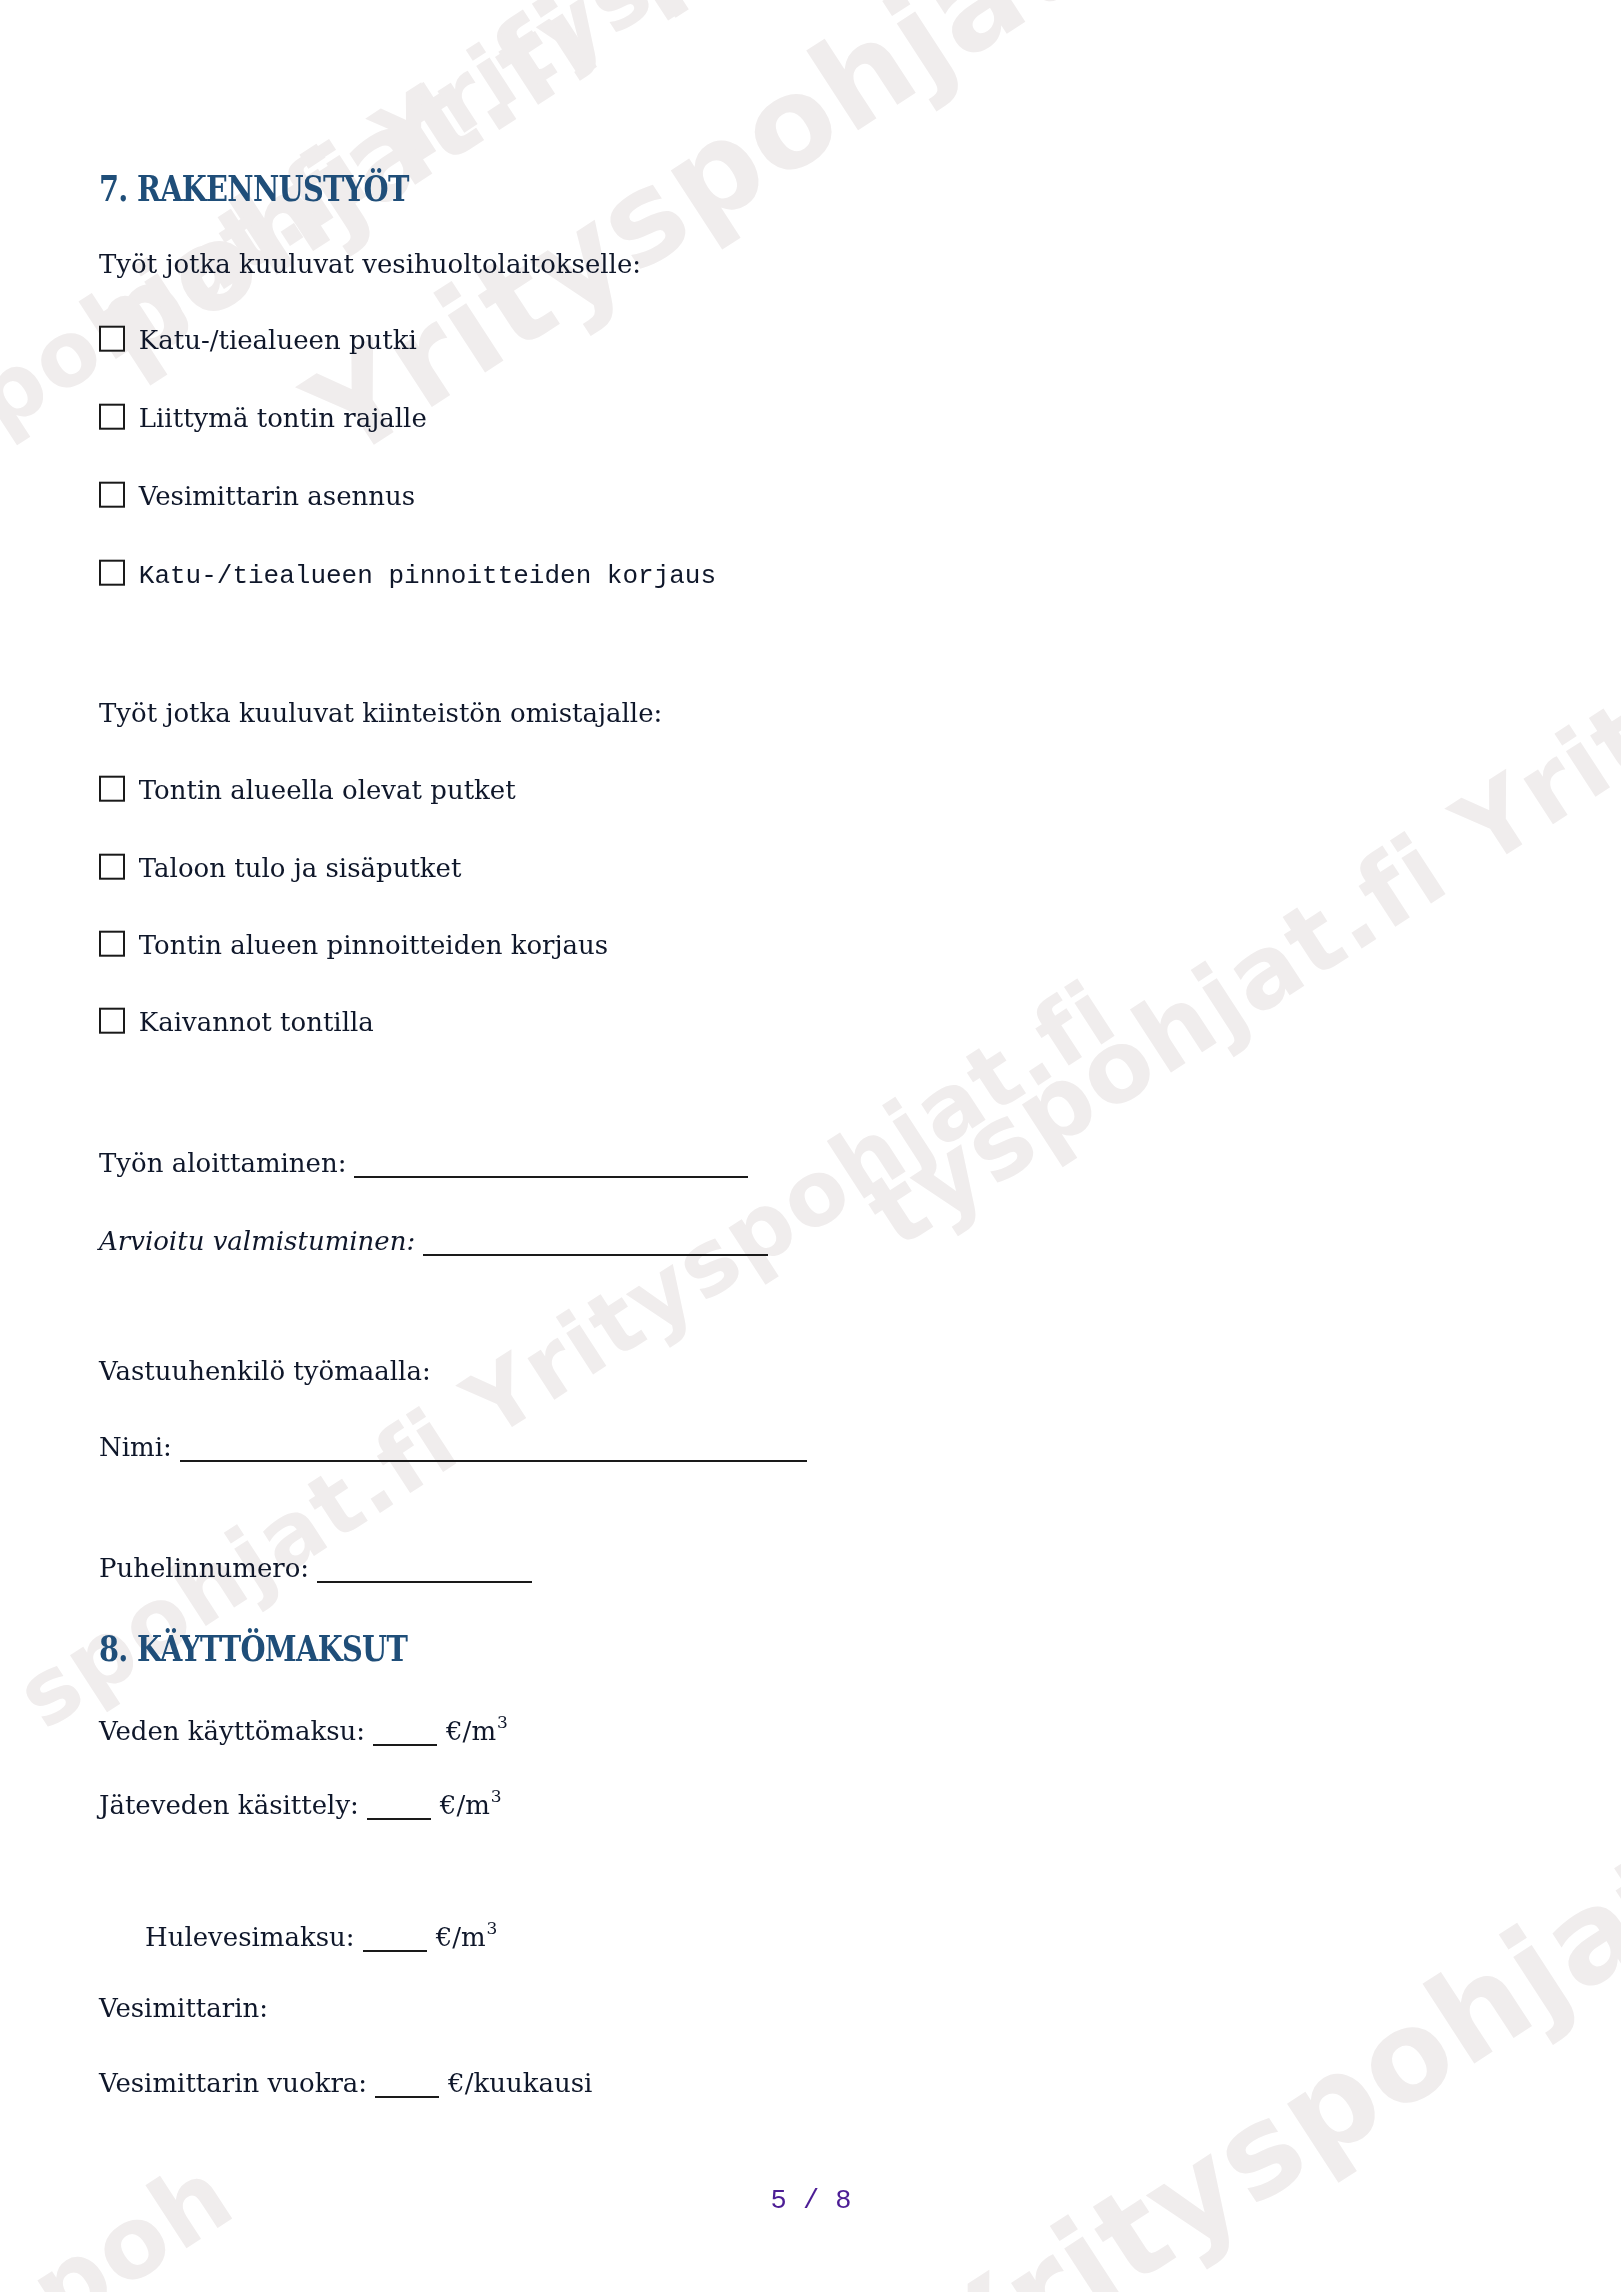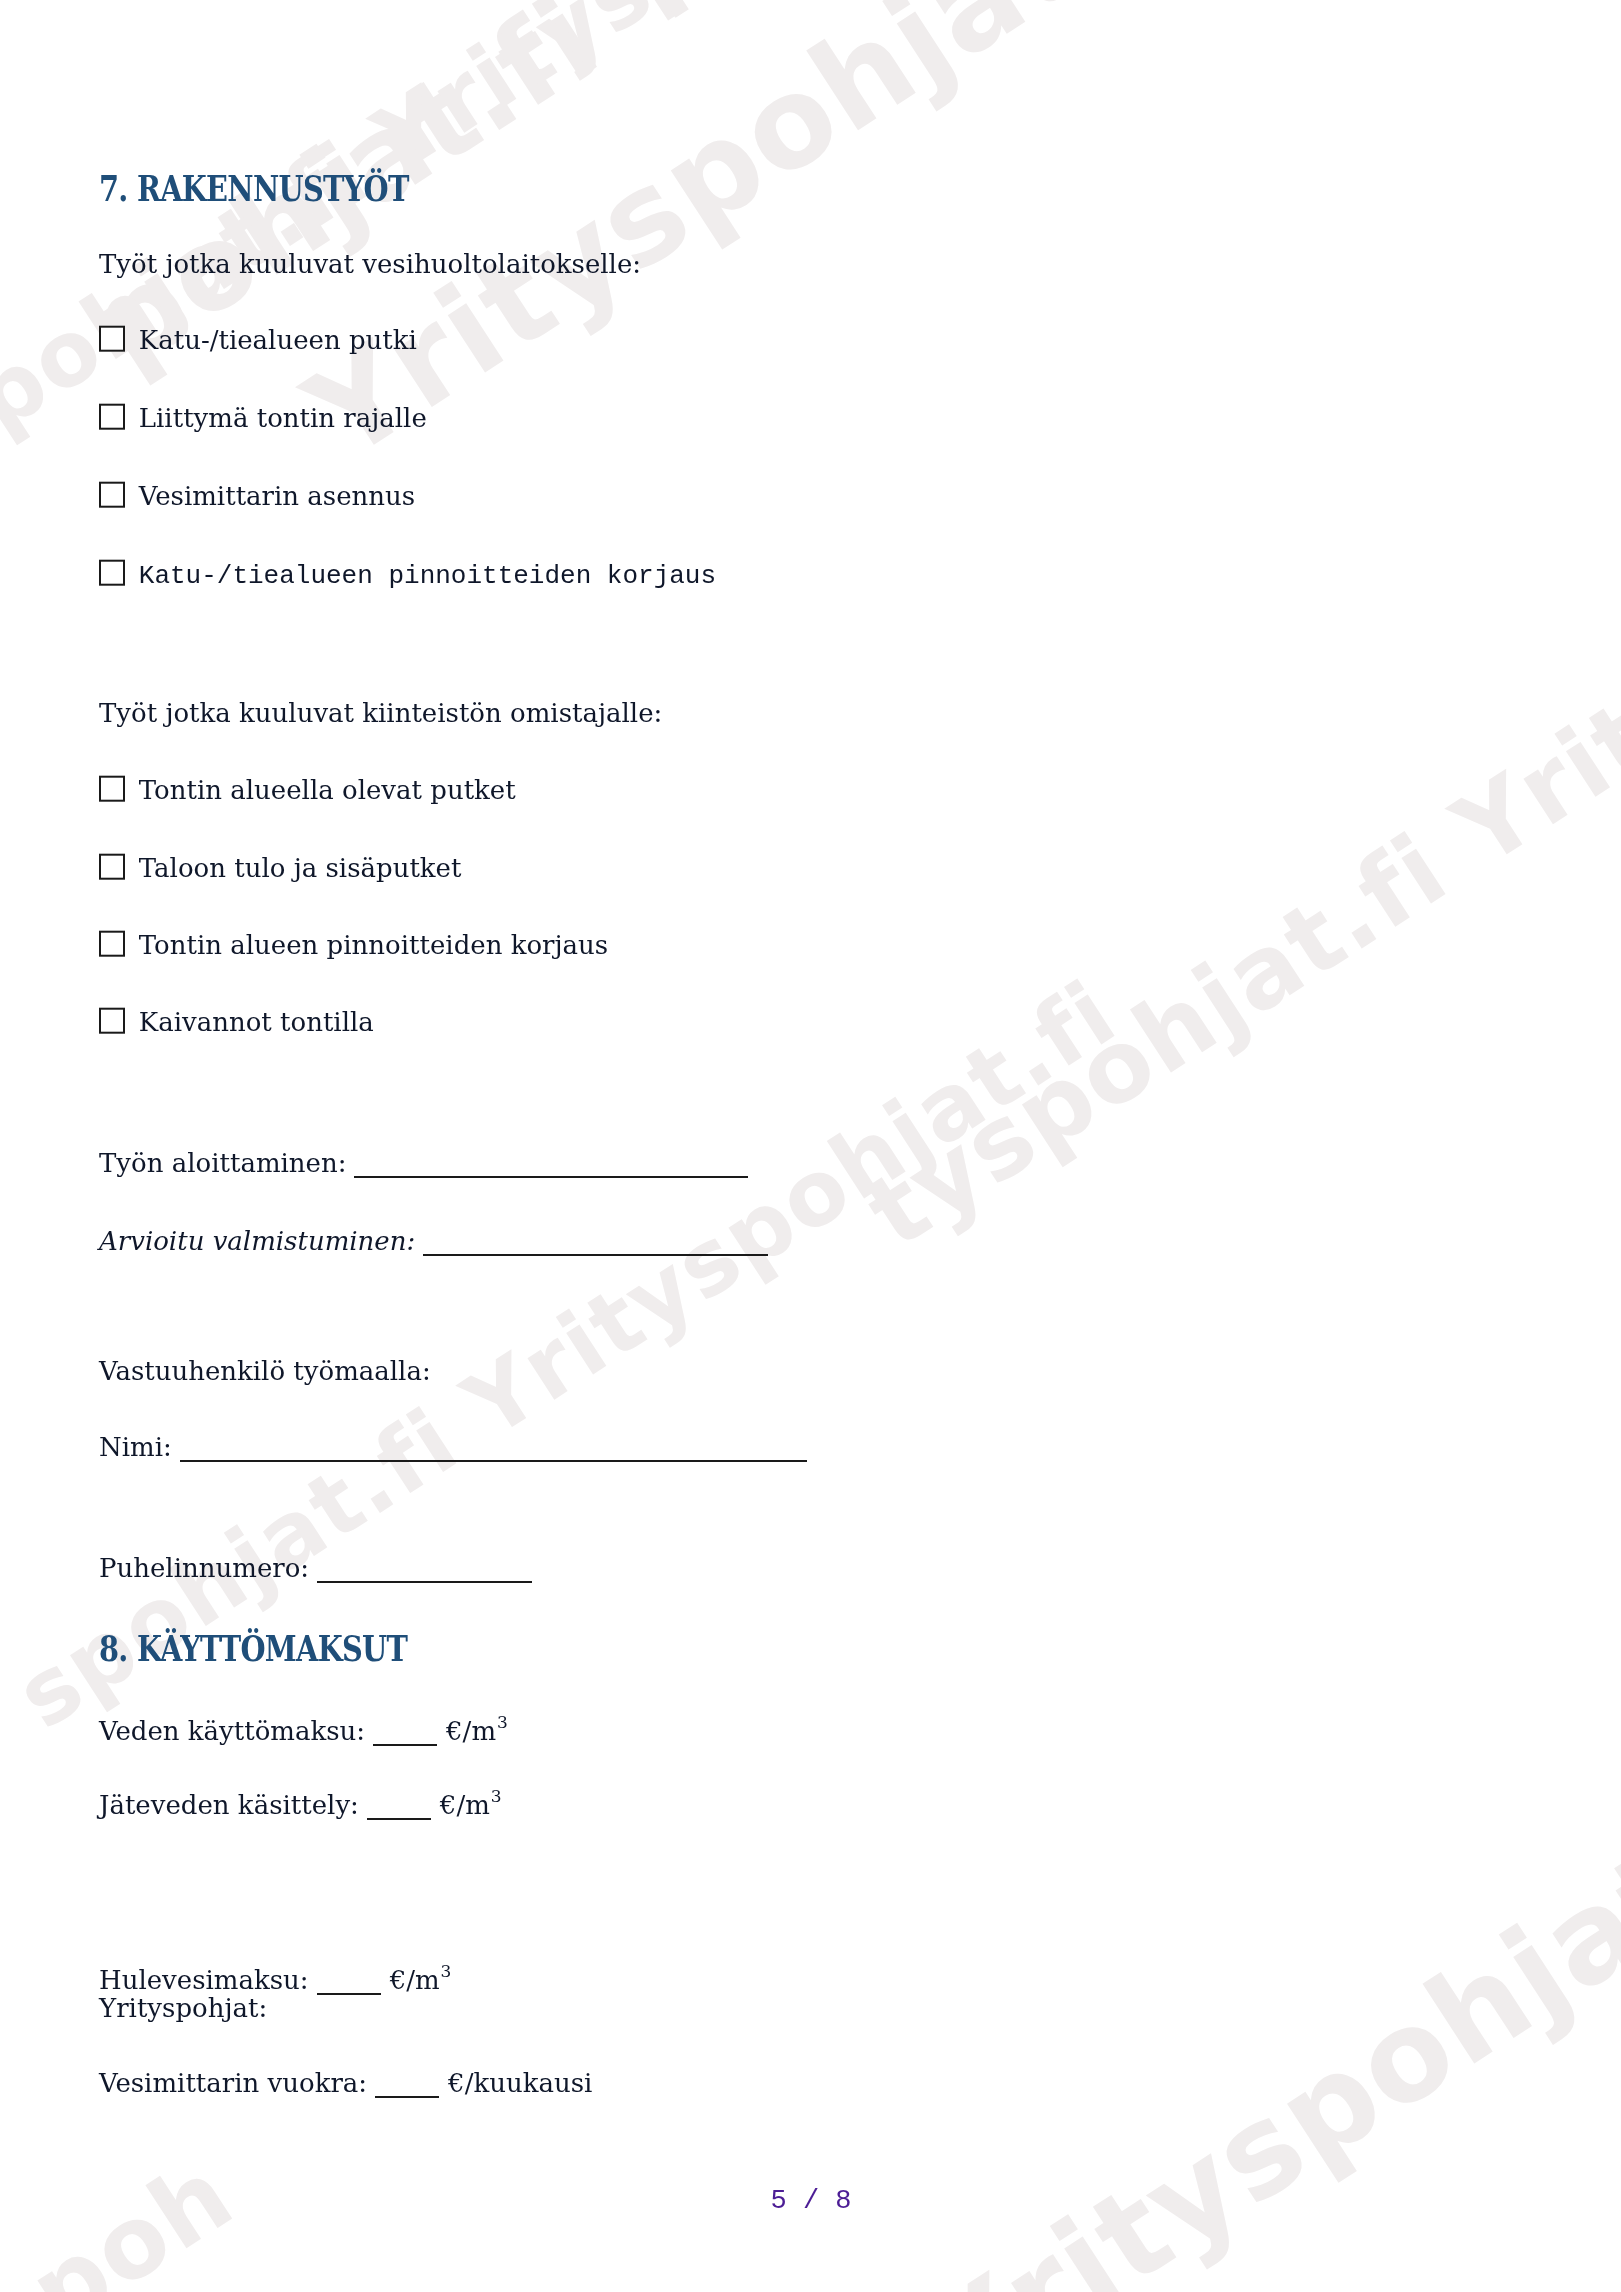--- a/index.html
+++ b/index.html
@@ -138,25 +138,25 @@
   </div>
 
   <div class="line heading" style="top:1628px;">8. KÄYTTÖMAKSUT</div>
 
   <div class="line" style="top:1715px;">
     <span>Veden käyttömaksu:</span><span class="blank" style="width:64px;"></span><span class="unit">€/m</span><span class="sup">3</span>
   </div>
   <div class="line" style="top:1789px;">
     <span>Jäteveden käsittely:</span><span class="blank" style="width:64px;"></span><span class="unit">€/m</span><span class="sup">3</span>
   </div>
-  <div class="line" style="top:1964px;">
+  <div class="line" style="top:1921px;margin-left:46px;">
     <span>Hulevesimaksu:</span><span class="blank" style="width:64px;"></span><span class="unit">€/m</span><span class="sup">3</span>
   </div>
 
-  <div class="line" style="top:1994px;">Yrityspohjat:</div>
+  <div class="line" style="top:1994px;">Vesimittarin:</div>
 
   <div class="line" style="top:2067px;">
     <span>Vesimittarin vuokra:</span><span class="blank" style="width:64px;"></span><span class="unit">€/kuukausi</span>
   </div>
 
   <div class="page-number">5 / 8</div>
 
 </div>
 
 

